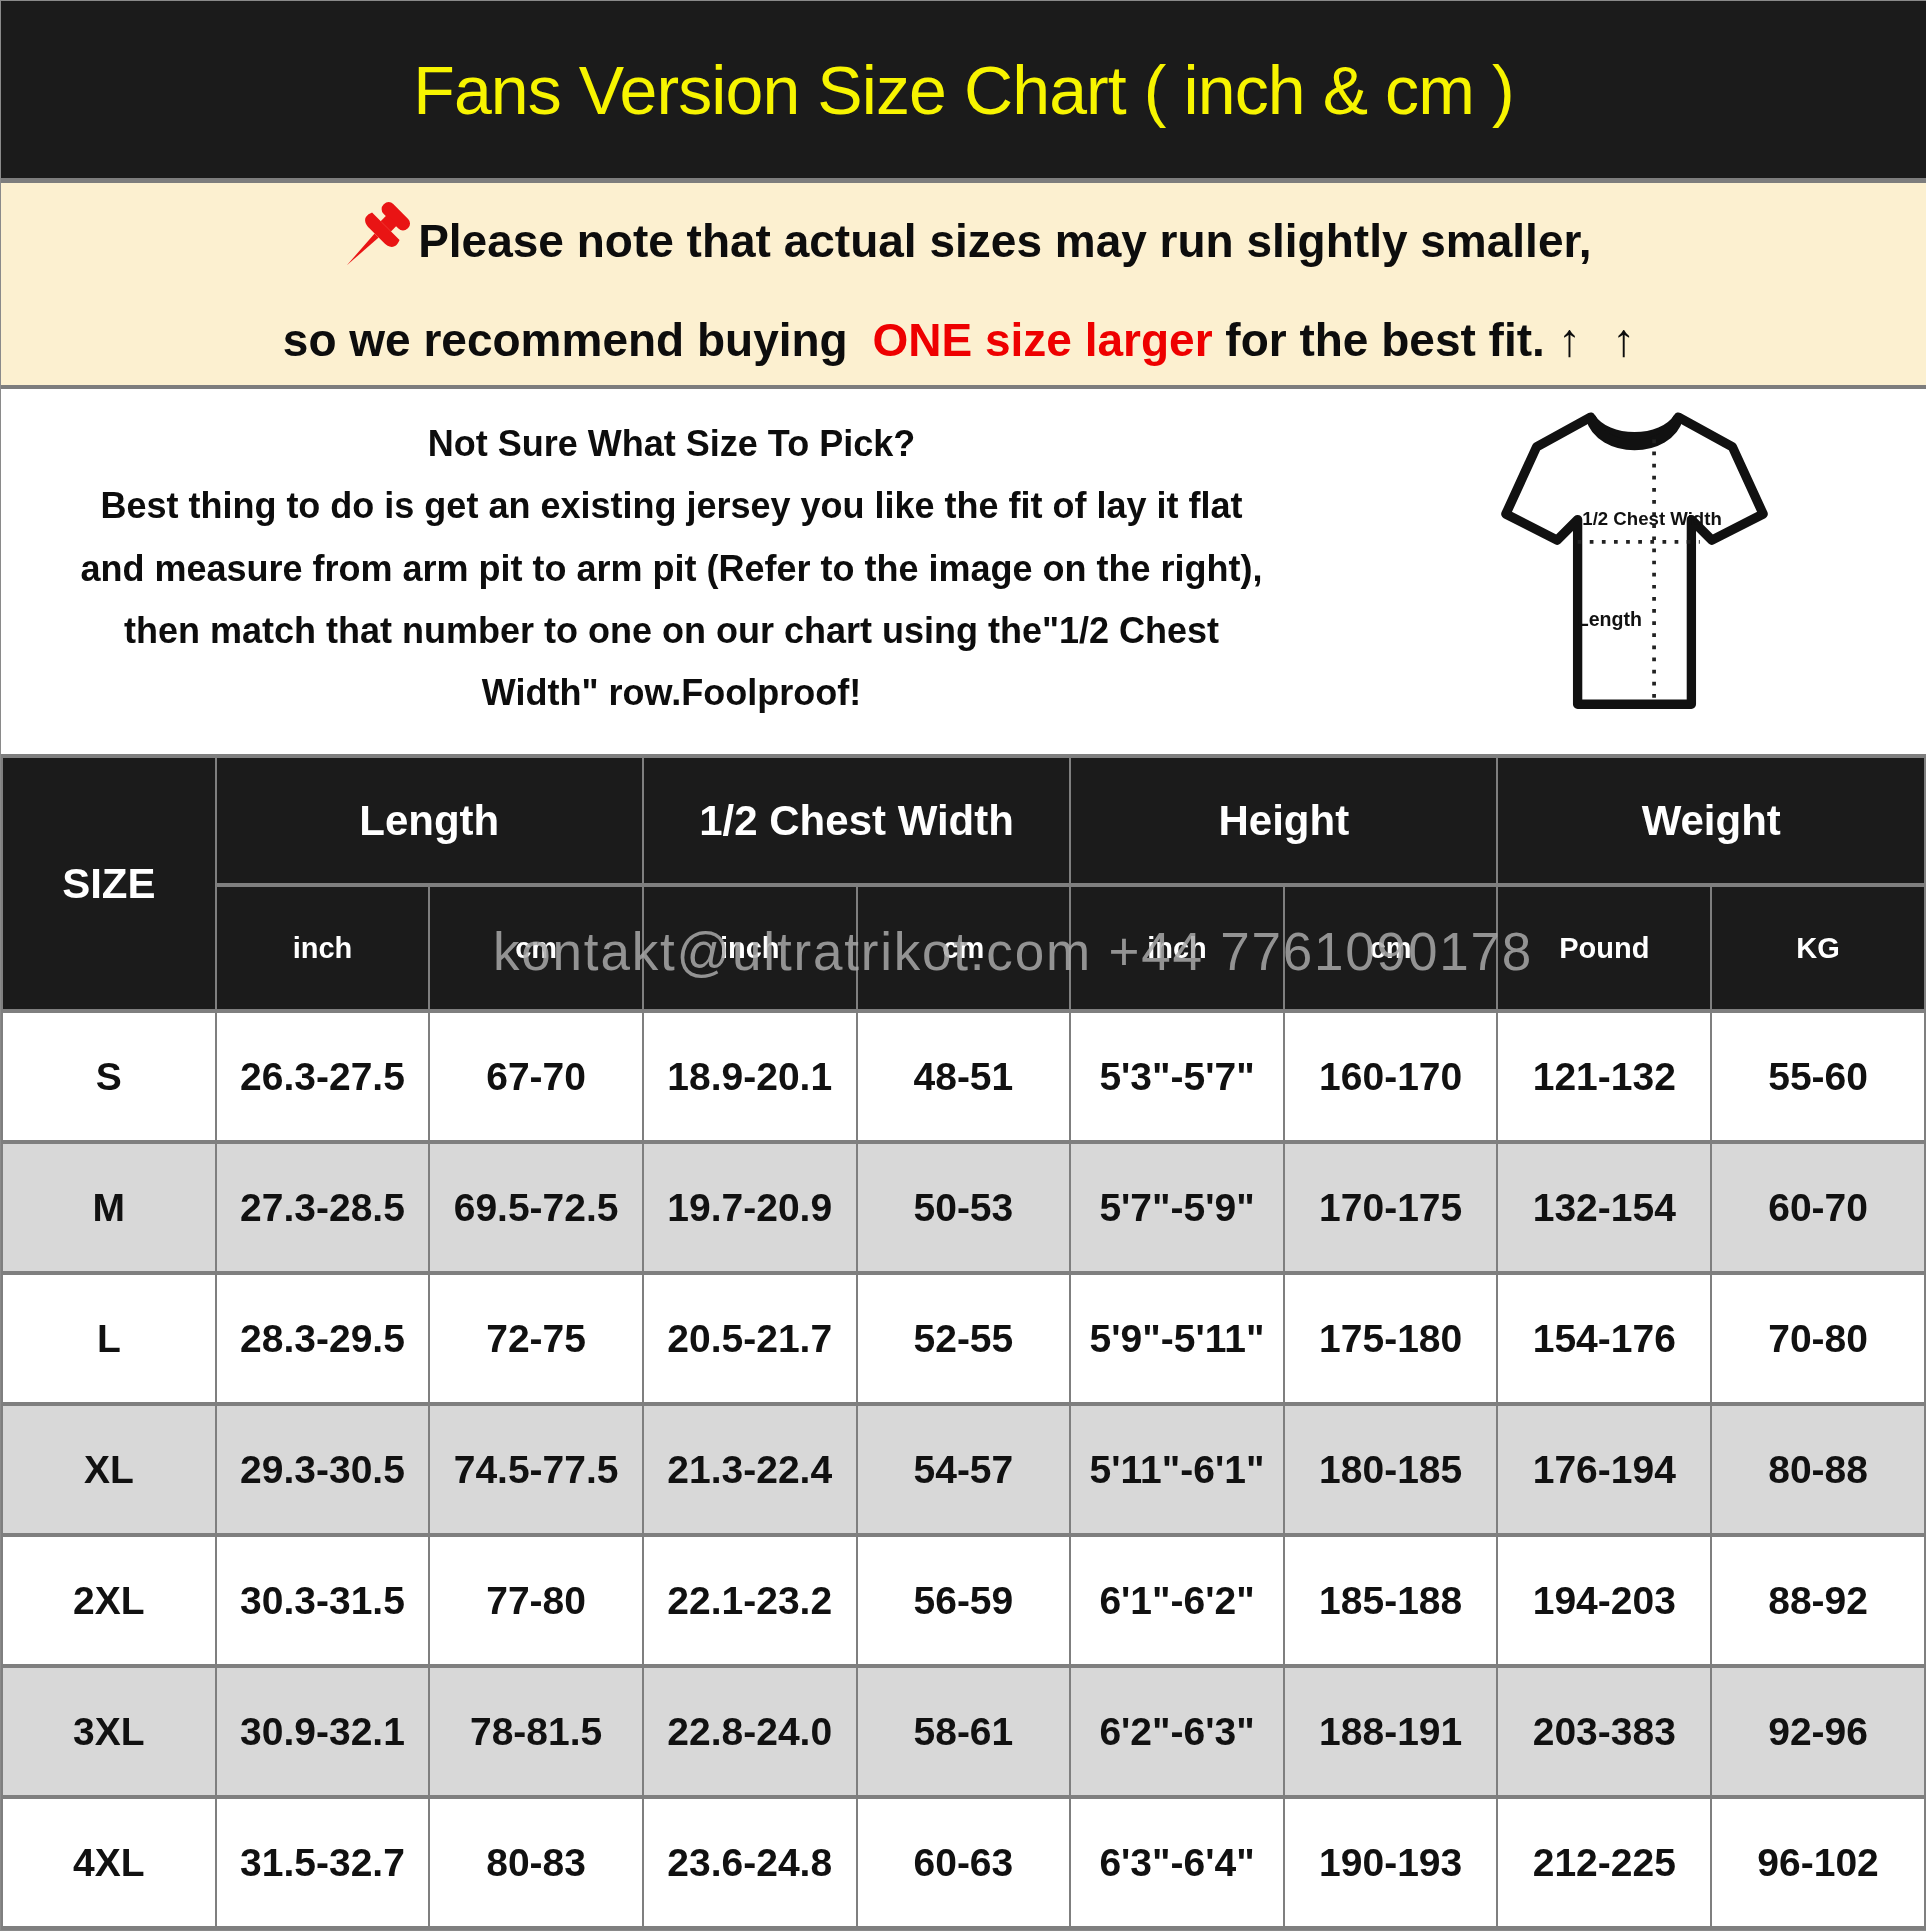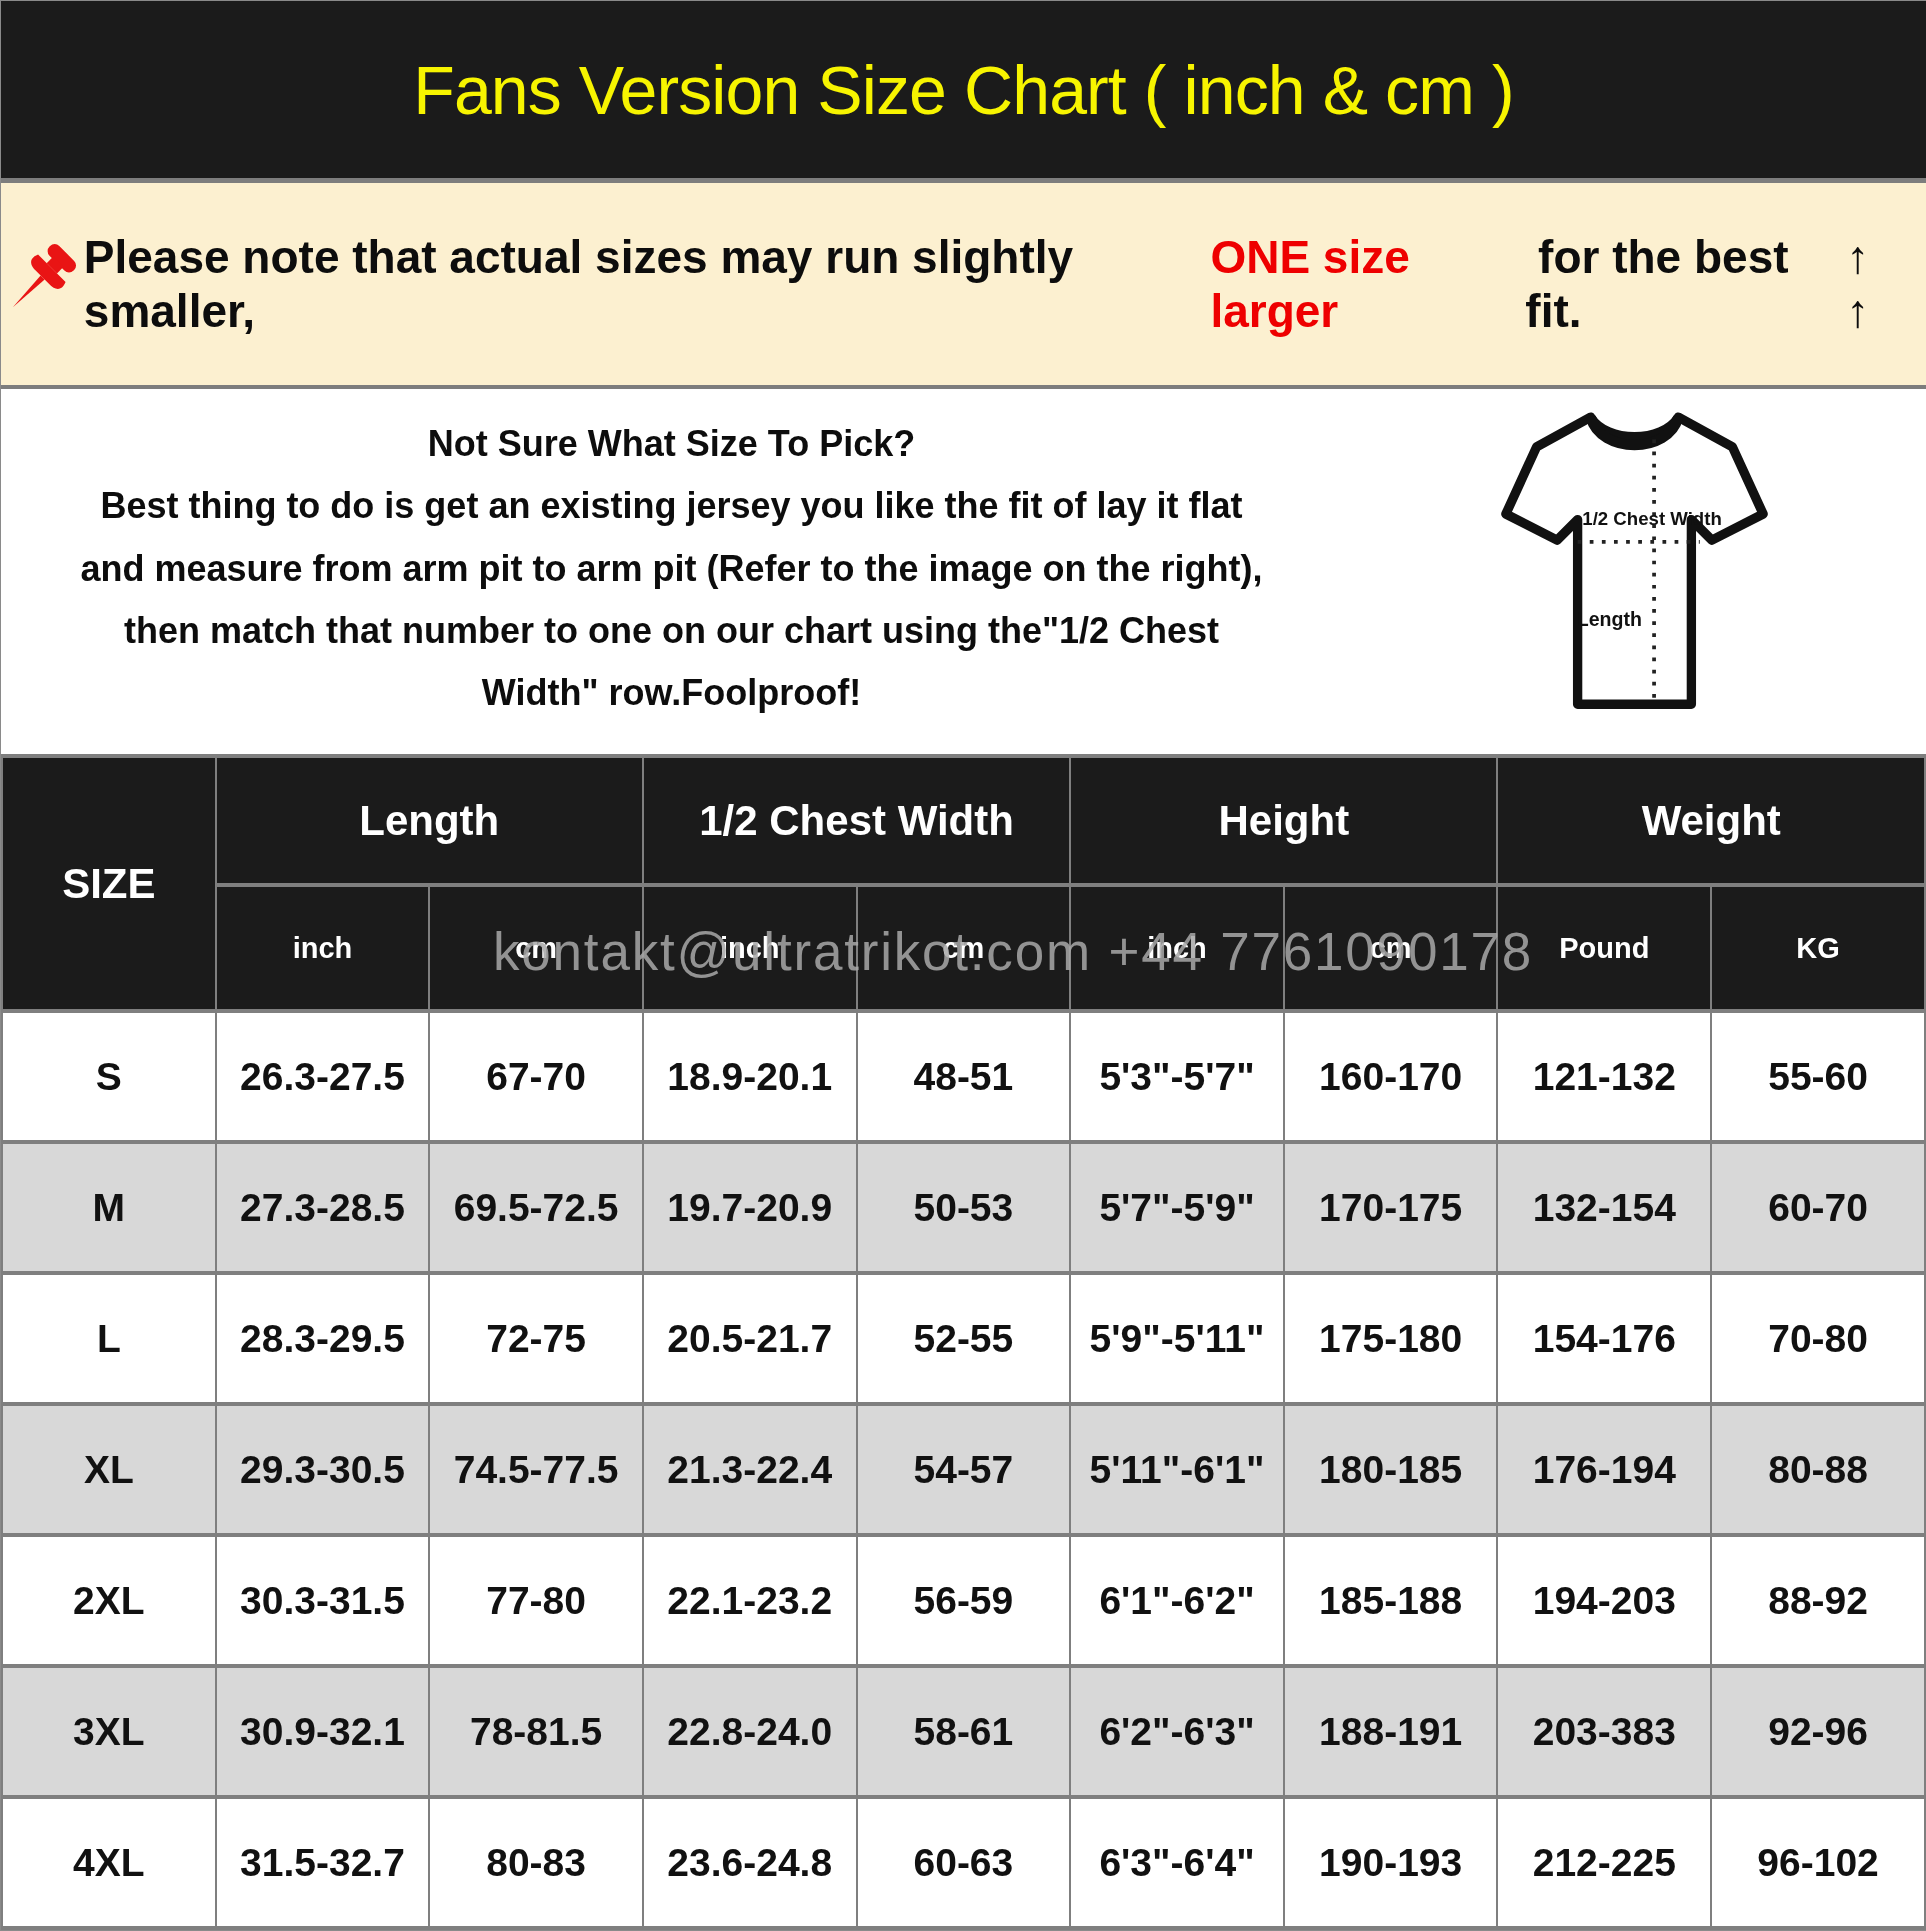--- a/index.html
+++ b/index.html
@@ -7,21 +7,21 @@
     width:1927px; height:1931px; box-sizing:border-box;
     border:1.8px solid #8a8a8a; background:#fff; position:relative; overflow:hidden;
     font-family:"Liberation Sans","DejaVu Sans",sans-serif; color:#111;
   }
   
   .title-bar { height:177px; background:#1b1b1b; display:flex; align-items:center; justify-content:center; }
   .title { color:#f7f400; font-size:68px; font-weight:normal; letter-spacing:-0.9px; }
   .divider { height:4.6px; background:#7d7d7d; }
   
   .note {
-    height:202px; background:#fcf0d0; display:flex; flex-direction:row;
+    height:202px; background:#fcf0d0; display:flex; flex-direction:column;
     align-items:center; justify-content:center; gap:31px;
     font-size:46px; font-weight:bold; color:#0d0d0d;
   }
   .note-line { display:flex; align-items:center; white-space:pre-wrap; }
   .pin-icon { width:81px; height:81px; margin-right:1.8px; flex:0 0 auto; }
   .highlight-red { color:#ee0000;margin-left:12px; }
   .arrows { margin-left:13px; letter-spacing:9.2px; font-weight:bold; }
   
   .instructions { height:365px; display:flex; }
   .instructions-text {
@@ -65,21 +65,21 @@
       <svg class="pin-icon" viewBox="0 0 100 100" aria-hidden="true">
         <g fill="#e91414" transform="translate(50,44) rotate(45)">
           <rect x="-21" y="-44" width="42" height="17" rx="8"></rect>
           <rect x="-9" y="-30" width="18" height="12"></rect>
           <path d="M-24,-18 C-30,-4 -18,-2 -14,-2 L14,-2 C18,-2 30,-4 24,-18 Z"></path>
           <polygon points="-3.5,-2 3.5,-2 0,50"></polygon>
         </g>
       </svg><span>Please note that actual sizes may run slightly smaller,</span>
     </div>
     <div class="note-line">
-      <span class="highlight-red">ONE size larger</span><span> for the best fit.</span><span class="arrows">↑ ↑</span>
+      <span>so we recommend buying </span><span class="highlight-red">ONE size larger</span><span> for the best fit.</span><span class="arrows">↑ ↑</span>
     </div>
   </div>
   <div class="divider"></div>
 
   <div class="instructions">
     <div class="instructions-text">
       <div>Not Sure What Size To Pick?</div>
       <div>Best thing to do is get an existing jersey you like the fit of lay it flat</div>
       <div>and measure from arm pit to arm pit (Refer to the image on the right),</div>
       <div>then match that number to one on our chart using the"1/2 Chest</div>

